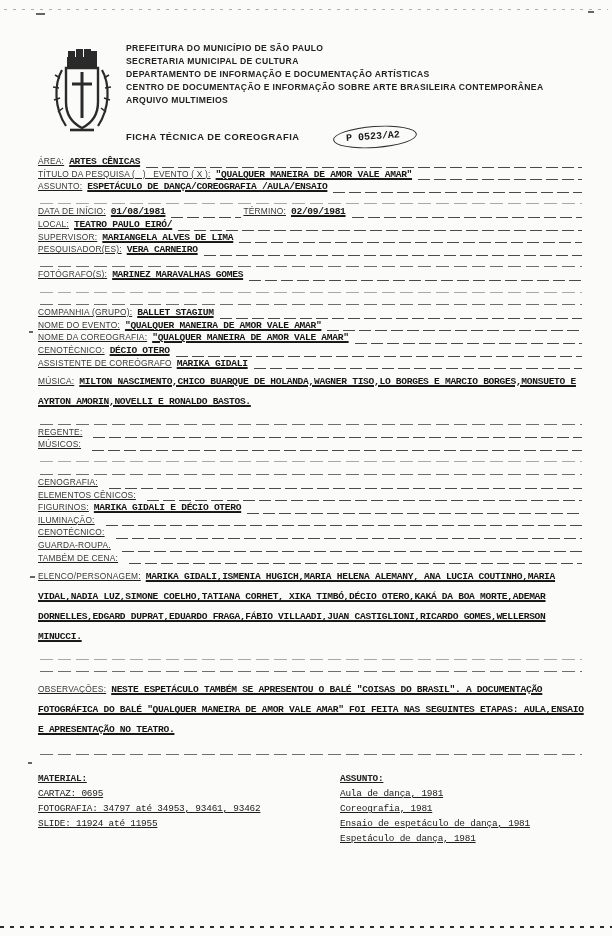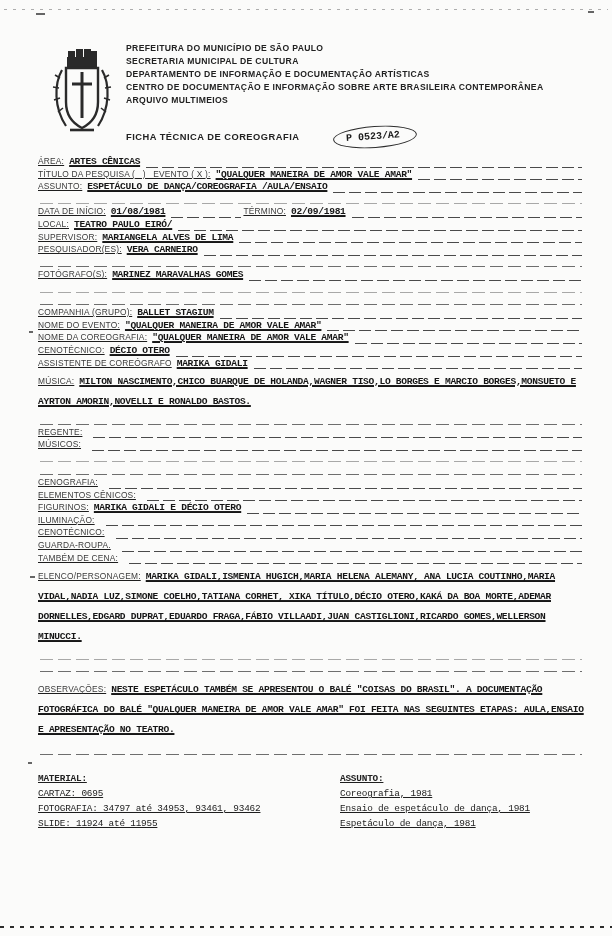--- a/index.html
+++ b/index.html
@@ -260,38 +260,39 @@
     <div class="row">
       <span class="lbl">GUARDA-ROUPA.</span>
       <span class="fill"></span>
     </div>
 
     <div class="row">
       <span class="lbl">TAMBÉM DE CENA:</span>
       <span class="fill"></span>
     </div>
 
-    <p class="para"><span class="lbl">ELENCO/PERSONAGEM:</span><span class="val">MARIKA GIDALI,ISMENIA HUGICH,MARIA HELENA ALEMANY, ANA LUCIA COUTINHO,MARIA VIDAL,NADIA LUZ,SIMONE COELHO,TATIANA CORHET, XIKA TÍTULO,DÉCIO OTERO,KAKÁ DA BOA MORTE,ADEMAR DORNELLES,EDGARD DUPRAT,EDUARDO FRAGA,FÁBIO VILLAADI,JUAN CASTIGLIONI,RICARDO GOMES,WELLERSON MINUCCI.</span></p>
+    <p class="para"><span class="lbl">ELENCO/PERSONAGEM:</span><span class="val">MARIKA GIDALI,ISMENIA HUGICH,MARIA HELENA ALEMANY, ANA LUCIA COUTINHO,MARIA VIDAL,NADIA LUZ,SIMONE COELHO,TATIANA CORHET, XIKA TIMBÓ,DÉCIO OTERO,KAKÁ DA BOA MORTE,ADEMAR DORNELLES,EDGARD DUPRAT,EDUARDO FRAGA,FÁBIO VILLAADI,JUAN CASTIGLIONI,RICARDO GOMES,WELLERSON MINUCCI.</span></p>
 
     <div class="dashrow faint gap4"></div>
     <div class="dashrow"></div>
 
     <p class="para gap4"><span class="lbl">OBSERVAÇÕES:</span><span class="val">NESTE ESPETÁCULO TAMBÉM SE APRESENTOU O BALÉ "COISAS DO BRASIL". A DOCUMENTAÇÃO FOTOGRÁFICA DO BALÉ "QUALQUER MANEIRA DE AMOR VALE AMAR" FOI FEITA NAS SEGUINTES ETAPAS: AULA,ENSAIO E APRESENTAÇÃO NO TEATRO.</span></p>
 
     <div class="dashrow gap6"></div>
 
     <div class="bottom">
       <div class="bcol left">
         <div class="bcol-title">MATERIAL:</div>
         <div>CARTAZ: 0695</div>
         <div>FOTOGRAFIA: 34797 até 34953, 93461, 93462</div>
         <div>SLIDE: 11924 até 11955</div>
       </div>
       <div class="bcol">
         <div class="bcol-title">ASSUNTO:</div>
+        <div>Aula de dança, 1981</div>
         <div>Coreografia, 1981</div>
         <div>Ensaio de espetáculo de dança, 1981</div>
         <div>Espetáculo de dança, 1981</div>
       </div>
     </div>
 
   </div>
 </div>
 
 </body></html>

